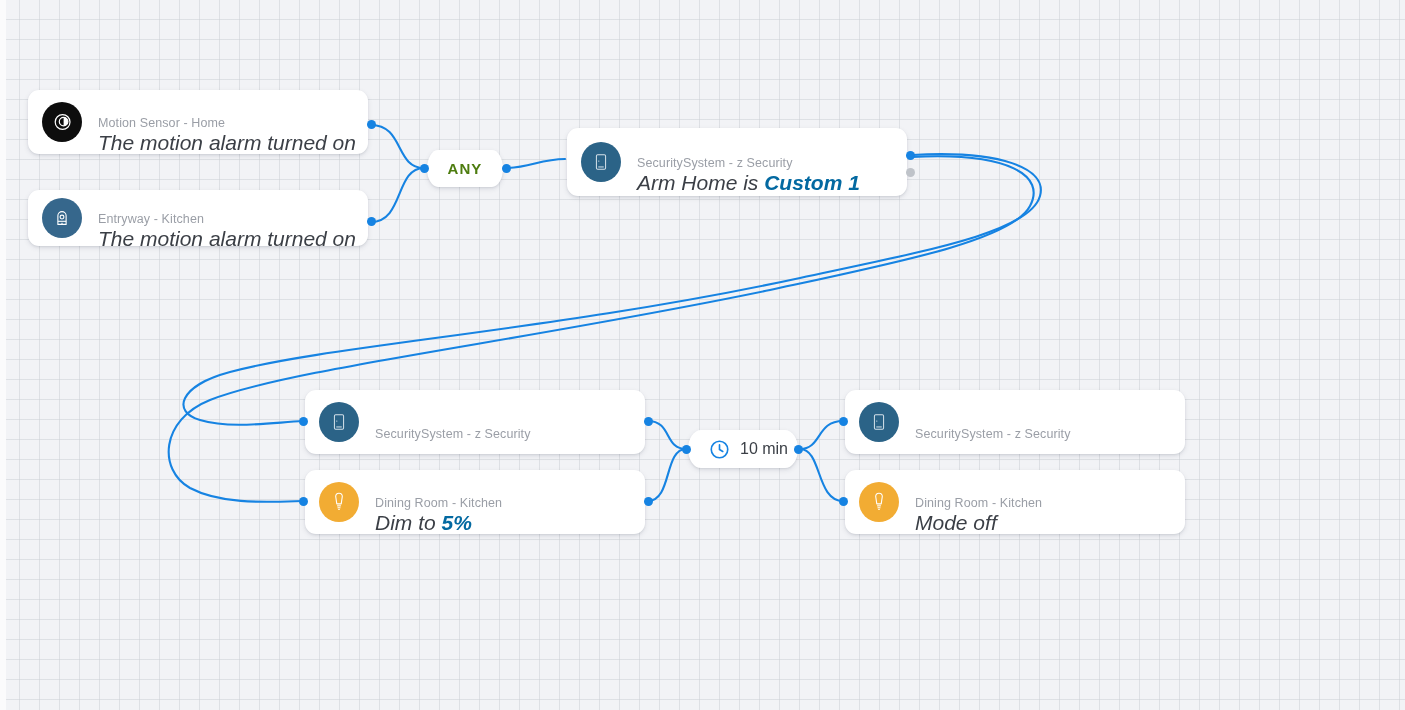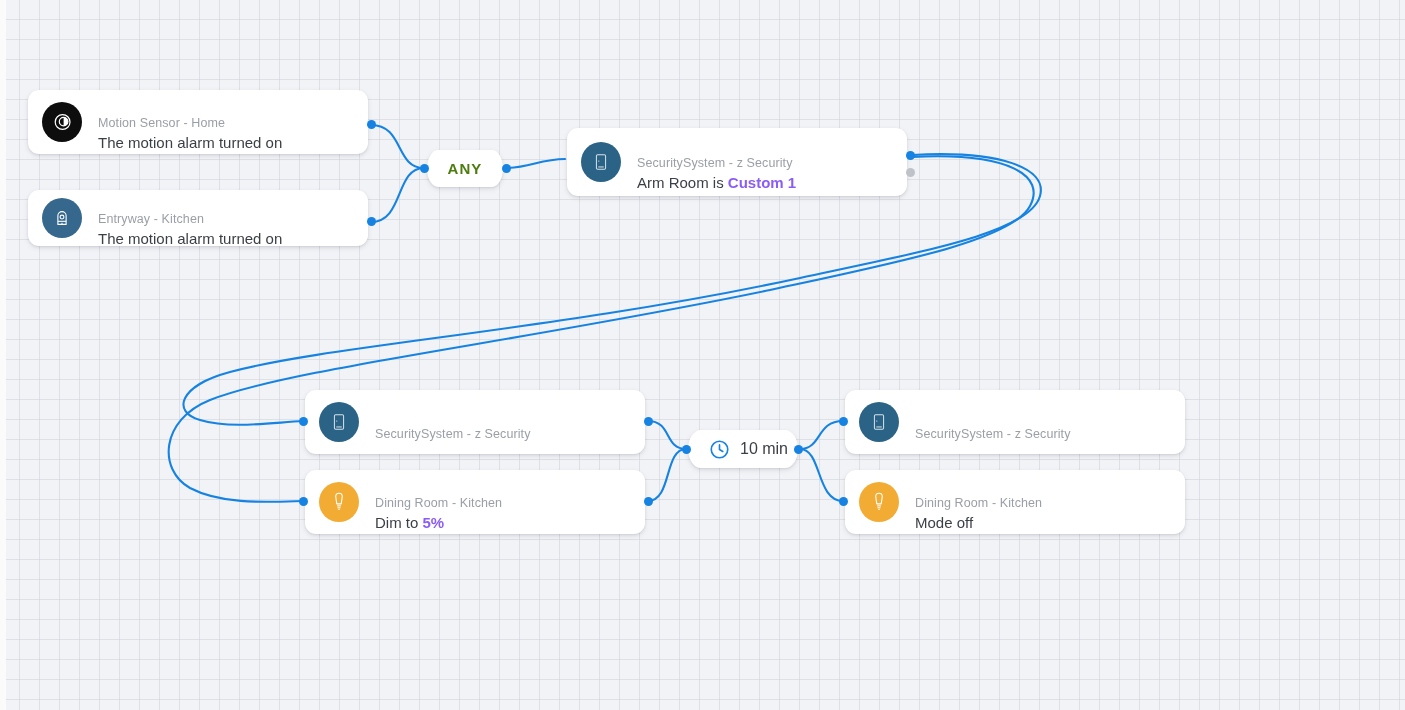--- a/index.html
+++ b/index.html
@@ -69,27 +69,28 @@
   .card-text { display: flex; flex-direction: column; justify-content: center; margin-top: 24px; }
 
   .card-sub {
     font-size: 12.5px;
     color: #9a9ea6;
     line-height: 16px;
     letter-spacing: 0.1px;
     white-space: nowrap;
   }
   .card-main {
-    font-size: 15px;
+    font-size: 21px;
     color: #3b3f46;
     line-height: 22px;
     white-space: nowrap;
     margin-top: 1px;
-  }
-  .card-main b { font-weight: 700; color: #8b5cf6; }
+    font-style: italic;
+  }
+  .card-main b { font-weight: 700; color: #0369a1; }
 
   
   .pill {
     position: absolute;
     background: #ffffff;
     display: flex;
     align-items: center;
     justify-content: center;
     box-shadow: 0 2px 5px rgba(60,70,90,0.13), 0 1px 2px rgba(60,70,90,0.10);
     z-index: 5;
@@ -210,21 +211,21 @@
     <div class="card-icon icon-panel">
       <svg width="22" height="22" viewBox="0 0 24 24" fill="none" stroke="#d6e2ea" stroke-width="1.1" stroke-linejoin="round">
         <rect x="7" y="4" width="10" height="16" rx="1.4"></rect>
         <circle cx="9.6" cy="11" r="0.7" fill="#d6e2ea" stroke="none"></circle>
         <path d="M9 17.4 L15 17.4"></path>
       </svg>
     </div>
     <div class="card-text">
       <span class="card-sub">SecuritySystem - z Security</span>
       <span class="card-main">
-        <span>Arm Room is </span><b>Custom 1</b>
+        <span>Arm Home is </span><b>Custom 1</b>
       </span>
     </div>
   </div>
   <div class="port" style="left:906px; top:151px;"></div>
   <div class="port port-muted" style="left:906px; top:168px;"></div>
 
   <div class="card" id="card-action-disarmed" style="left:305px; top:390px; width:340px; height:64px;">
     <div class="card-icon icon-panel">
       <svg width="22" height="22" viewBox="0 0 24 24" fill="none" stroke="#d6e2ea" stroke-width="1.1" stroke-linejoin="round">
         <rect x="7" y="4" width="10" height="16" rx="1.4"></rect>

